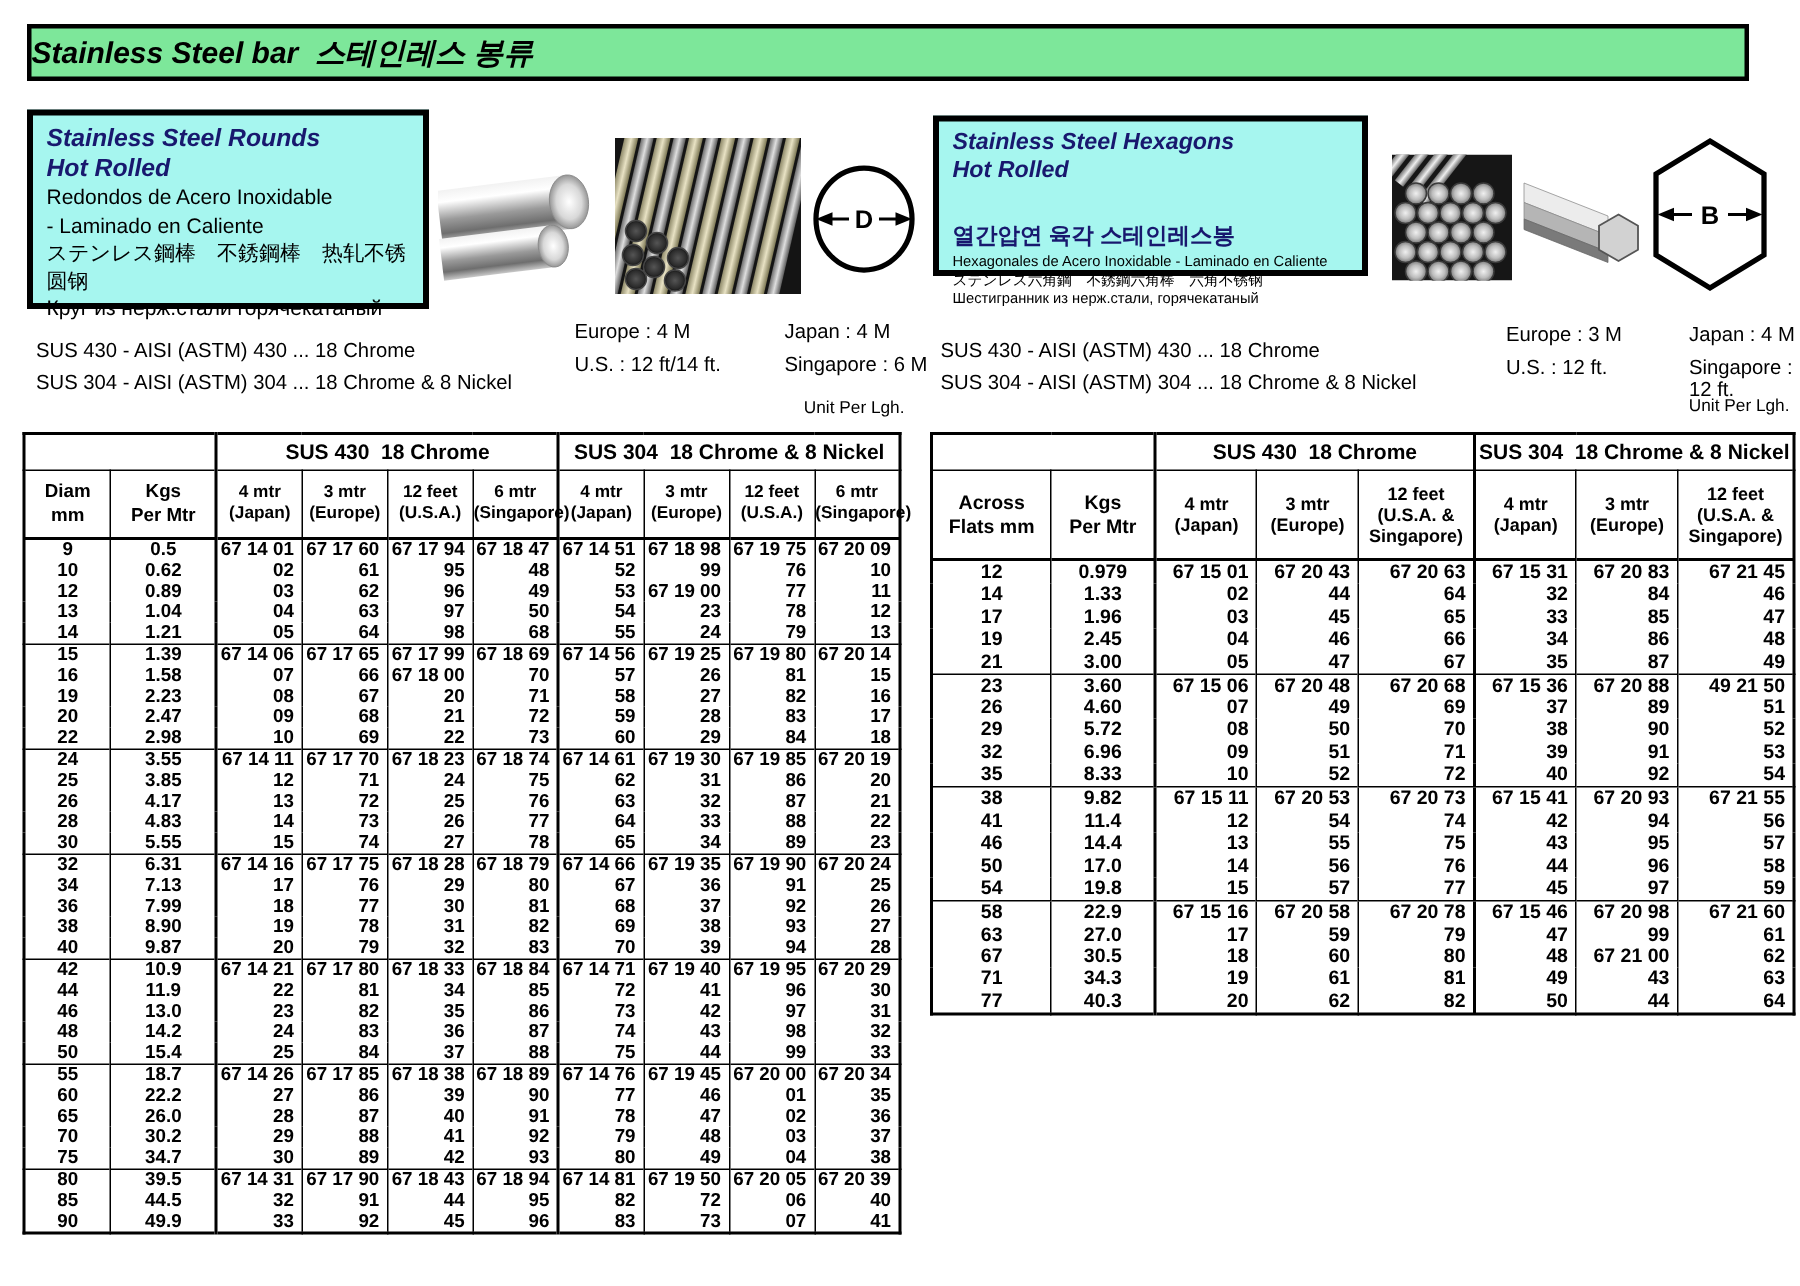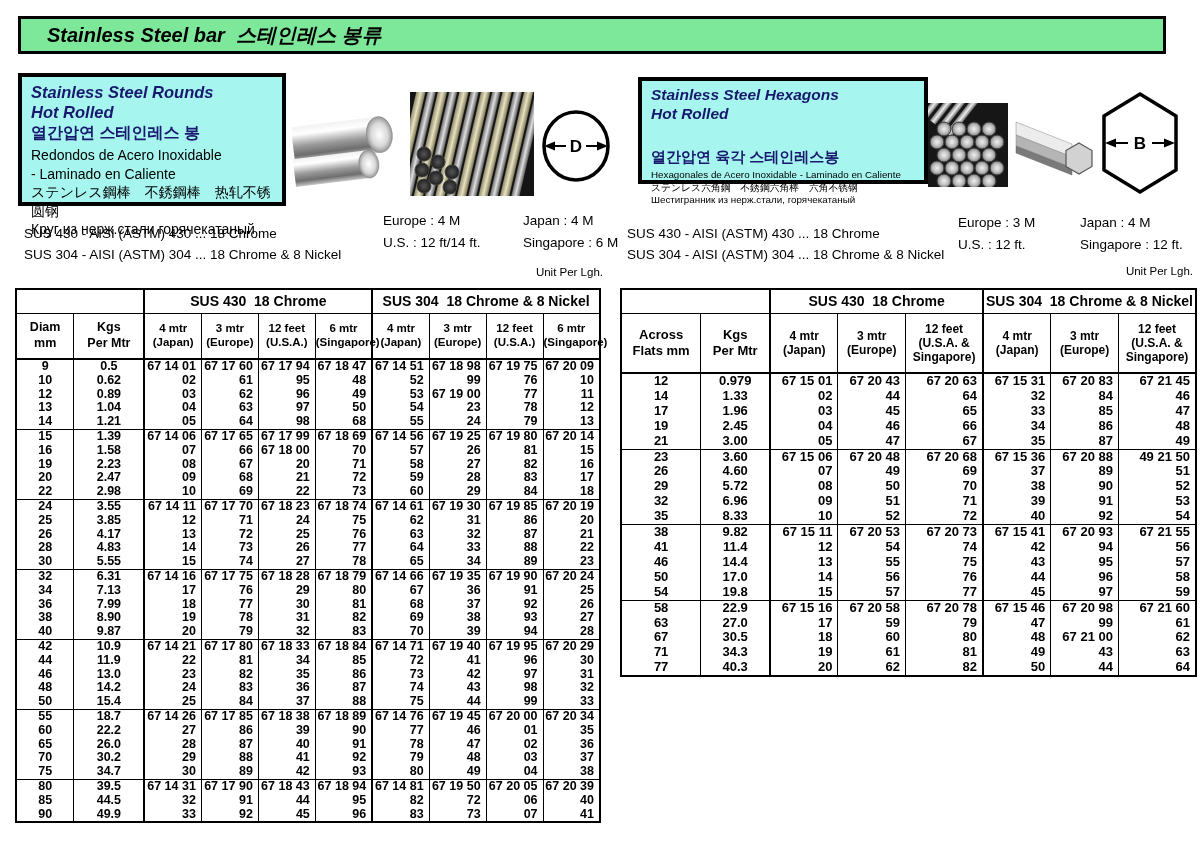--- a/index.html
+++ b/index.html
@@ -2,42 +2,42 @@
 <html><head>
 <meta charset="utf-8">
 <style>
   html,body{margin:0;padding:0;background:#fff;}
   body{font-family:"Liberation Sans","DejaVu Sans",sans-serif;color:#000;}
   #page{position:relative;width:1200px;height:857px;background:#fff;overflow:hidden;}
 
   
   .banner{position:absolute;left:18px;top:16px;width:1142px;height:32px;
     background:#7de79a;border:3px solid #000;display:flex;align-items:center;}
-  .banner span{font-style:italic;font-weight:bold;font-size:20px;padding-left:26px;white-space:pre;}
+  .banner span{font-style:italic;font-weight:bold;font-size:20px;white-space:pre;}
 
   
   .infobox{position:absolute;background:#a6f6ef;border:4px solid #000;padding:5px 9px;box-sizing:border-box;}
   #rounds-box{left:18px;top:73px;width:268px;height:133px;}
-  #hex-box{left:638px;top:77px;width:290px;height:107px;}
+  #hex-box{left:622px;top:77px;width:290px;height:107px;}
   .box-title{font-style:italic;font-weight:bold;font-size:16.5px;color:#18186e;line-height:1.22;}
   .box-kr{font-weight:bold;font-size:16px;color:#18186e;margin:1px 0 2px;}
   .box-small{font-size:14px;line-height:1.32;}
   #hex-box .box-title{font-size:15.5px;}
   #hex-box .box-kr{font-size:15px;margin-top:24px;}
   #hex-box .box-small{font-size:9.8px;line-height:1.3;}
 
   .img-abs{position:absolute;}
 
   
   .specs{position:absolute;font-size:13.5px;line-height:1.55;}
   #rounds-specs{left:24px;top:224px;}
   #hex-specs{left:627px;top:224px;}
   .lengths{position:absolute;display:grid;row-gap:7px;font-size:13.5px;}
   #rounds-lengths{left:383px;top:213px;grid-template-columns:140px auto;}
-  #hex-lengths{left:958px;top:215px;grid-template-columns:122px auto;}
+  #hex-lengths{left:1004px;top:215px;grid-template-columns:122px auto;}
   .unit-note{position:absolute;font-size:11.5px;text-align:right;width:155px;}
   #unit-left{left:448px;top:266px;}
   #unit-right{left:1038px;top:265px;}
 
   
   .price-table{position:absolute;border-collapse:collapse;table-layout:fixed;
     border:2.5px solid #000;font-weight:bold;}
   #rounds-table{left:15px;top:288px;width:586px;}
   #hex-table{left:620px;top:288px;width:577px;}
   .price-table th,.price-table td{border-left:1px solid #000;}
@@ -60,21 +60,20 @@
 
 <div id="page">
 
   <div class="banner">
     <span>Stainless Steel bar  스테인레스 봉류</span>
   </div>
 
   <div class="infobox" id="rounds-box">
     <div class="box-title">Stainless Steel Rounds</div>
     <div class="box-title">Hot Rolled</div>
-    <div class="box-kr">열간압연 스테인레스 봉</div>
     <div class="box-small">Redondos de Acero Inoxidable</div>
     <div class="box-small">- Laminado en Caliente</div>
     <div class="box-small">ステンレス鋼棒　不銹鋼棒　热轧不锈圆钢</div>
     <div class="box-small">Круг из нерж.стали горячекатаный</div>
   </div>
 
   <svg class="img-abs" style="left:292px;top:110px" width="120" height="80" viewBox="0 0 120 80">
     <defs>
       <linearGradient id="cylg" x1="0" y1="0" x2="0" y2="1">
         <stop offset="0" stop-color="#f2f2f2"></stop>

